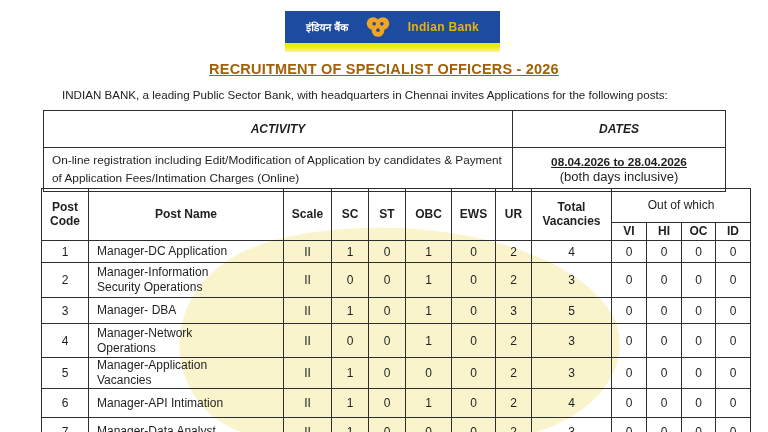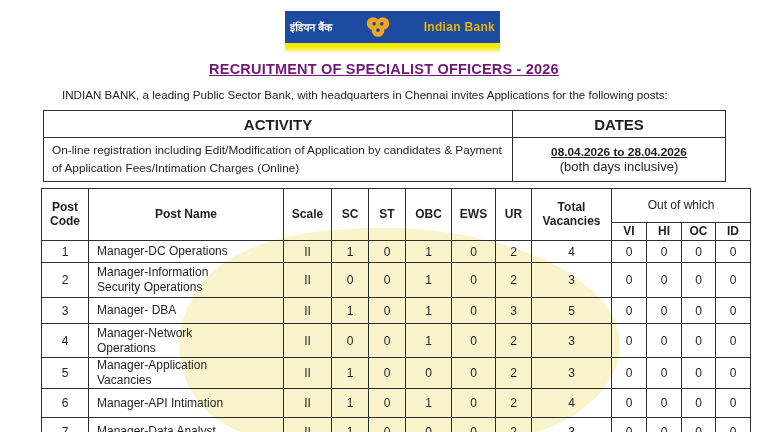--- a/index.html
+++ b/index.html
@@ -17,55 +17,55 @@
   .blob { position: absolute; top: 0; left: 0; z-index: 0; }
 
   
   .banner { position: absolute; top: 11px; left: 285px; width: 215px; z-index: 2; }
   .banner-blue {
     height: 32px;
     background: #1d4b9f;
     display: flex;
     align-items: center;
     justify-content: space-between;
-    padding: 0 5px;
+    padding: 0 21px;
   }
   .hindi-name { color: #ffffff; font-weight: bold; font-size: 10.5px; white-space: nowrap; }
   .eng-name { color: #eab308; font-weight: bold; font-size: 12px; letter-spacing: 0.3px; white-space: nowrap; }
   .emblem { display: block; }
   .banner-stripe { height: 9px; background: linear-gradient(#f2e900 40%, #fbf6a8); }
 
   
   .title {
     position: absolute; top: 61px; left: 0; width: 100%;
     text-align: center;
     font-size: 14.5px; font-weight: bold;
     text-decoration: underline;
     letter-spacing: 0.2px;
-    color: #701a75;
+    color: #a16207;
     z-index: 2;
   }
   .intro {
     position: absolute; top: 88px; left: 34px;
     font-size: 11.6px; color: #222;
     white-space: nowrap;
     z-index: 2;
     margin-left: 28px;
   }
 
   
   .activity-table {
     position: absolute; top: 110px; left: 43px;
     width: 682px;
     border-collapse: collapse;
     table-layout: fixed;
     z-index: 2;
   }
   .activity-table th, .activity-table td { border: 1.5px solid #2e2e2e; }
-  .activity-table th { font-size: 15px; font-weight: bold; height: 27px; text-align: center; }
+  .activity-table th { font-size: 12px; font-weight: bold; height: 37px; text-align: center; font-style: italic; }
   .act-cell { font-size: 11.8px; text-align: left; padding: 4px 8px; line-height: 1.45; height: 44px; }
   .dates-cell { text-align: center; vertical-align: middle; }
   .dates-bold { font-size: 11.8px; font-weight: bold; text-decoration: underline; }
   .dates-note { font-size: 13px; }
 
   
   .vacancy-table {
     position: absolute; top: 188px; left: 41px;
     width: 709px;
     border-collapse: collapse;
@@ -175,21 +175,21 @@
       <tr>
         <th class="sub-th">VI</th>
         <th class="sub-th">HI</th>
         <th class="sub-th">OC</th>
         <th class="sub-th">ID</th>
       </tr>
     </thead>
     <tbody>
       <tr class="r1">
         <td>1</td>
-        <td class="n">Manager-DC Operations</td>
+        <td class="n">Manager-DC Application</td>
         <td>II</td>
         <td>1</td>
         <td>0</td>
         <td>1</td>
         <td>0</td>
         <td>2</td>
         <td>4</td>
         <td>0</td>
         <td>0</td>
         <td>0</td>

